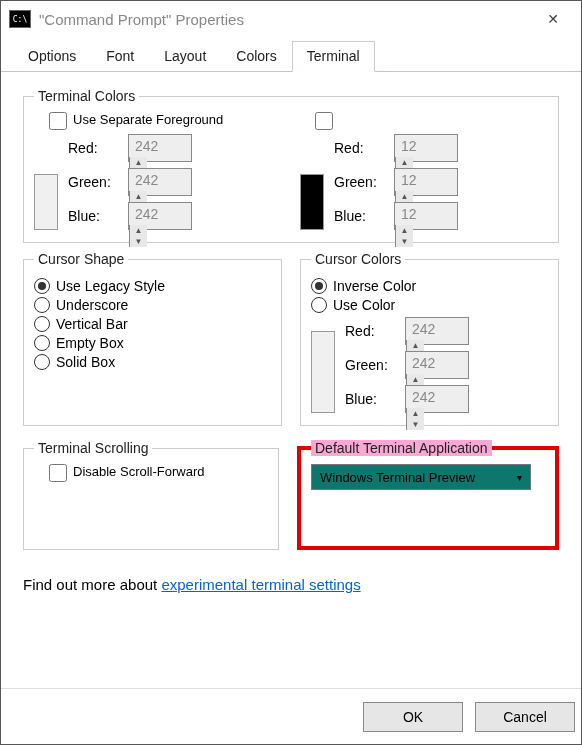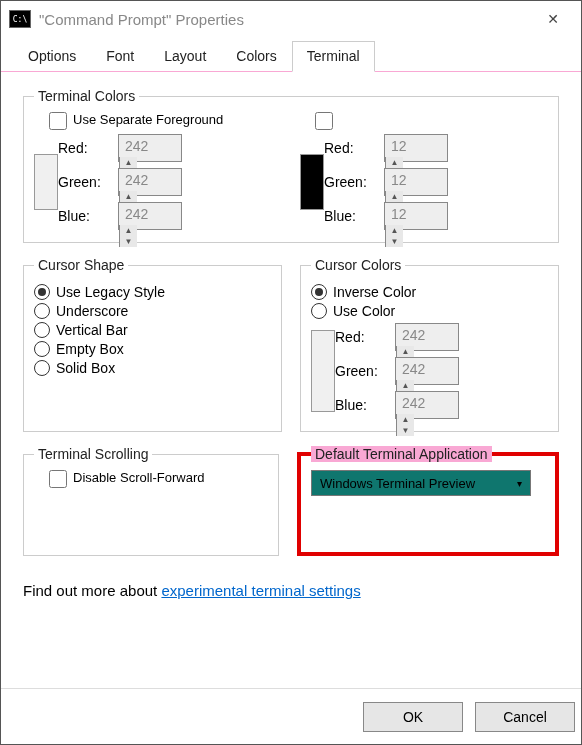--- a/index.html
+++ b/index.html
@@ -11,21 +11,21 @@
   .tabstrip { display:flex; border-bottom:1px solid #f9a8d4; padding: 0 12px; margin-top:4px;}
   .tab { padding: 6px 14px; font-size:14px; color:#222; cursor:pointer; border:1px solid transparent;}
   .tab.active { border:1px solid #ccc; border-bottom:1px solid #fff; background:#fff; margin-bottom:-1px;}
   .body { flex:1; padding: 16px 22px 10px 22px; overflow:hidden; position:relative;}
   .row { display:flex; gap:18px; }
   fieldset { border:1px solid #ccc; font-size:13px; padding:8px 10px 10px 10px; margin:0; position:relative;}
   legend { font-size:14px; color:#222; padding:0 4px;}
   .half { flex:1; }
   .cb { display:flex; gap:6px; margin-bottom:4px;padding-left:15px;}
   .cb input[type=checkbox]{ width:18px; height:18px; margin:0;}
-  .colorline { display:flex; align-items:center; margin:4px 0 2px 0;}
+  .colorline { display:flex; align-items:flex-end; gap:10px; margin:4px 0 2px 0;}
   .swatch { width:24px; height:56px; border:1px solid #999; background:#f0f0f0; }
   .swatch.black { background:#000; }
   .cfields { display:flex; flex-direction:column; gap:6px;}
   .cfield { display:flex; align-items:center; }
   .cfield label { width:60px; font-size:14px;}
   .spinner { display:flex; width:64px; height:28px; border:1px solid #888; background:#fff;flex-direction:column;}
   .spinner.disabled { background:#eee; color:#888; }
   .spinner .val { flex:1; text-align:left; padding-left:6px; font-size:14px; line-height:22px;}
   .spinner .arrows { width:18px; display:flex; flex-direction:column; border-left:1px solid #888;}
   .spinner .arrows div { flex:1; font-size:8px; line-height:11px; text-align:center; background:#e8e8e8; color:#555;}
@@ -55,21 +55,21 @@
   <div class="tabstrip">
     <div class="tab">Options</div>
     <div class="tab">Font</div>
     <div class="tab">Layout</div>
     <div class="tab">Colors</div>
     <div class="tab active">Terminal</div>
   </div>
 
   <div class="body">
 
-    <fieldset style="margin-bottom:14px;">
+    <fieldset style="margin-bottom:8px;">
       <legend>Terminal Colors</legend>
       <div class="row">
         <div class="half">
           <div class="cb">
             <input type="checkbox" style="">
             <span>Use Separate Foreground</span>
           </div>
           <div class="colorline">
             <div class="swatch"></div>
             <div class="cfields">

